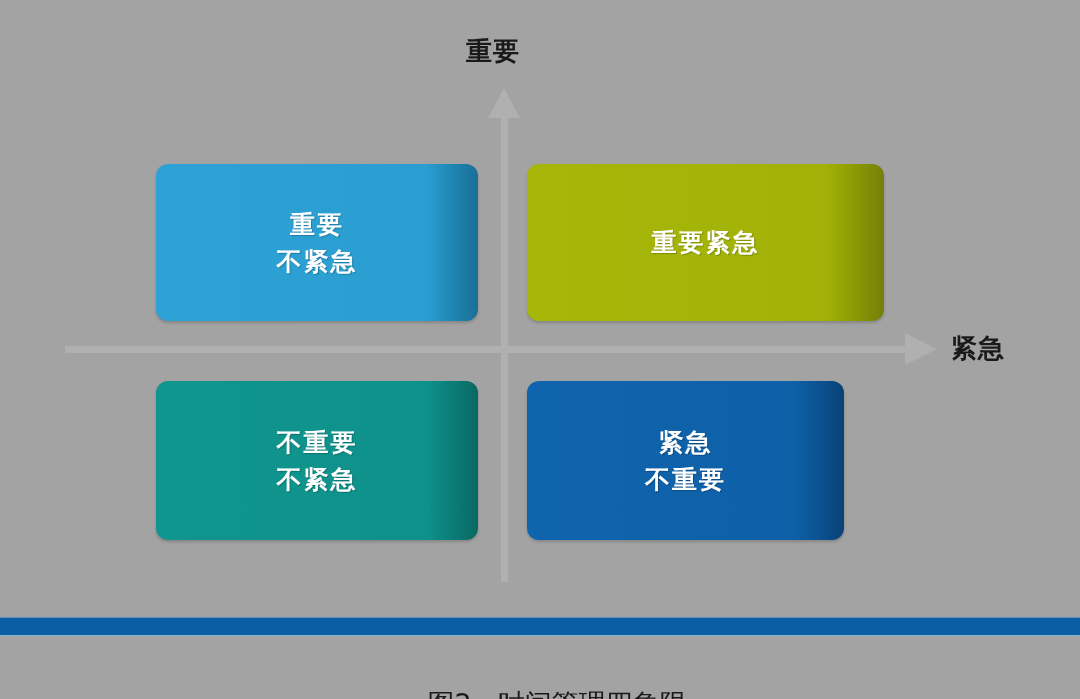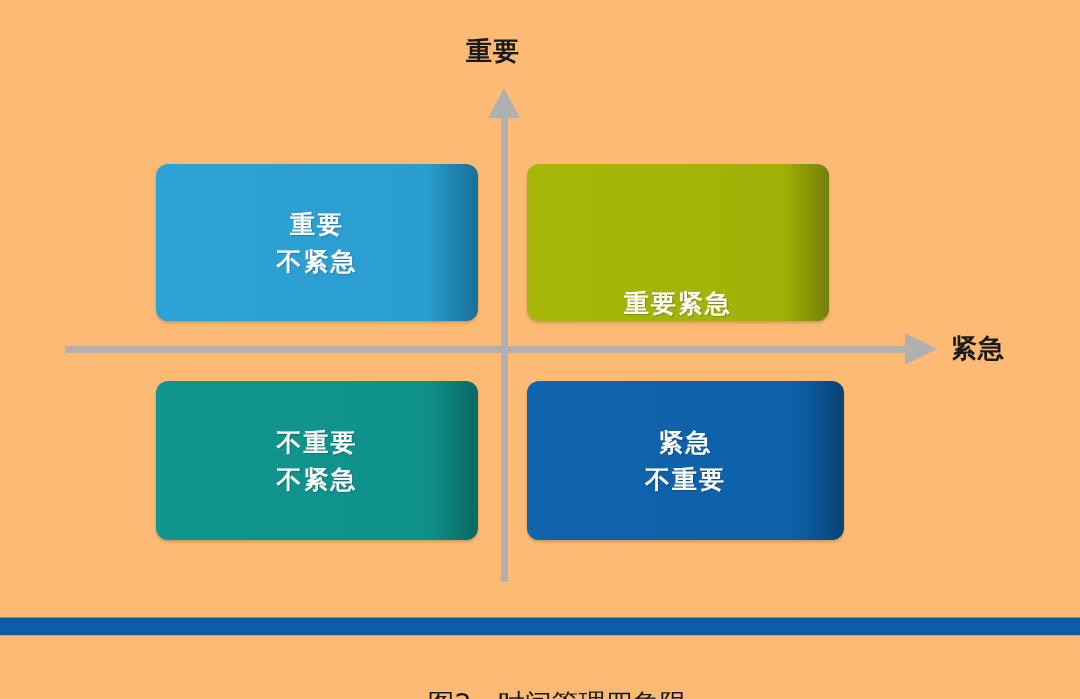--- a/index.html
+++ b/index.html
@@ -14,21 +14,21 @@
     overflow: hidden;
     position: relative;
   }
 
   #canvas {
     position: absolute;
     left: 0;
     top: 0;
     width: 1080px;
     height: 699px;
-    background: #fdba74;
+    background: #a3a3a3;
   }
 
   
   .axis-h-line {
     position: absolute;
     left: 65px;
     top: 346px;
     width: 855px;
     height: 7px;
     background: #b0b0b0;
@@ -106,26 +106,25 @@
     width: 322px;
     height: 157px;
     background: #2a9fd0;
     background-image: linear-gradient(to right, #2ea2d4 0%, #2a9ed0 84%, #1f86b4 92%, #1a6f96 100%);
     box-shadow: 0 2px 3px rgba(0,0,0,0.18);
   }
   
   #quad-tr {
     left: 527px;
     top: 164px;
-    width: 302px;
+    width: 357px;
     height: 157px;
     background: #a2b207;
     background-image: linear-gradient(to right, #a7b709 0%, #a1b107 84%, #8b9906 92%, #74800a 100%);
     box-shadow: 0 2px 3px rgba(0,0,0,0.18);
-    justify-content: flex-end;
   }
   
   #quad-bl {
     left: 156px;
     top: 381px;
     width: 322px;
     height: 159px;
     background: #10938d;
     background-image: linear-gradient(to right, #10968f 0%, #0f918b 84%, #0c7d78 92%, #0a6762 100%);
     box-shadow: 0 2px 3px rgba(0,0,0,0.18);

